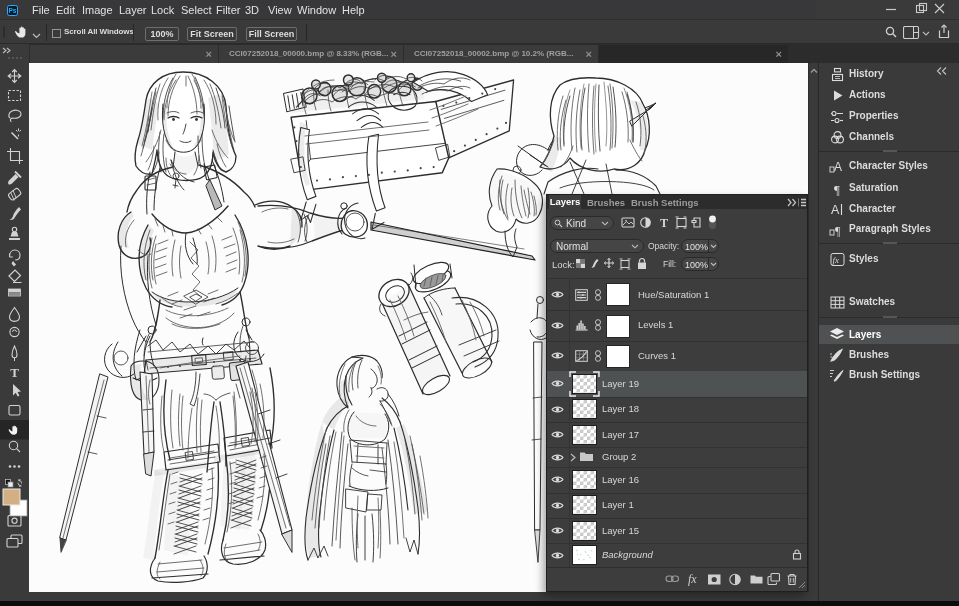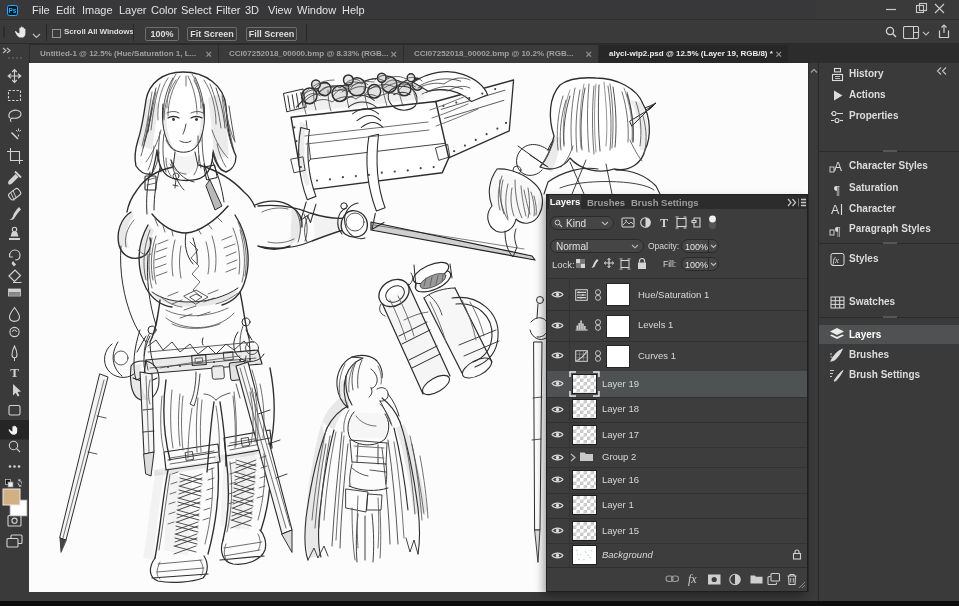--- a/index.html
+++ b/index.html
@@ -42,21 +42,21 @@
 
   <div class="abs" id="menubar">
     <svg class="abs" style="left:7px;top:4.5px" width="11" height="11" viewBox="0 0 11 11">
       <rect x="0.5" y="0.5" width="10" height="10" rx="1.8" fill="#001e2a" stroke="#31a8ff" stroke-width="1"></rect>
       <text x="5.5" y="8" font-size="6.5" font-weight="bold" fill="#31a8ff" text-anchor="middle" font-family="Liberation Sans">Ps</text>
     </svg>
     <span class="menuitem" style="left:32px">File</span>
     <span class="menuitem" style="left:56px">Edit</span>
     <span class="menuitem" style="left:82px">Image</span>
     <span class="menuitem" style="left:119px">Layer</span>
-    <span class="menuitem" style="left:151px">Color</span>
+    <span class="menuitem" style="left:151px">Lock</span>
     <span class="menuitem" style="left:181px">Select</span>
     <span class="menuitem" style="left:216px">Filter</span>
     <span class="menuitem" style="left:245px">3D</span>
     <span class="menuitem" style="left:268px">View</span>
     <span class="menuitem" style="left:297px">Window</span>
     <span class="menuitem" style="left:342px">Help</span>
 
     <svg class="abs" style="left:880px;top:0" width="79" height="19" viewBox="0 0 79 19">
       <line x1="6" y1="9.5" x2="16" y2="9.5" stroke="#c9c9c9" stroke-width="1.2"></line>
       <rect x="36.5" y="5.5" width="7" height="7" fill="none" stroke="#c9c9c9" stroke-width="1.1"></rect>
@@ -96,33 +96,31 @@
     </svg>
     <svg class="abs" style="left:937px;top:4px" width="14" height="15" viewBox="0 0 14 15">
       <path d="M2.5 6.5 L2.5 13.5 L11.5 13.5 L11.5 6.5" fill="none" stroke="#cfcfcf" stroke-width="1.2"></path>
       <line x1="7" y1="1.5" x2="7" y2="9" stroke="#cfcfcf" stroke-width="1.2"></line>
       <path d="M4.5 3.5 L7 1 L9.5 3.5" fill="none" stroke="#cfcfcf" stroke-width="1.2"></path>
     </svg>
   </div>
 
   <div class="abs" id="tabstrip">
     <div class="tab" style="left:1px;width:188px">
-      <span class="tx">Untitled-1 @ 12.5% (Hue/Saturation 1, L...</span>
         <span class="cl">×</span>
     </div>
     <div class="tab" style="left:190px;width:184px">
       <span class="tx">CCI07252018_00000.bmp @ 8.33% (RGB...</span>
         <span class="cl">×</span>
     </div>
     <div class="tab" style="left:375px;width:194px">
       <span class="tx">CCI07252018_00002.bmp @ 10.2% (RGB...</span>
         <span class="cl">×</span>
     </div>
     <div class="tab" style="left:570px;width:189px;background:#272727;color:#ececec">
-      <span class="tx">alyci-wip2.psd @ 12.5% (Layer 19, RGB/8) *</span>
         <span class="cl">×</span>
     </div>
   </div>
 
   <div class="abs" id="toolbar">
   <svg width="29" height="548" viewBox="0 0 29 548">
     <g stroke="#d2d2d2" fill="none" stroke-width="1.1">
 
       <path d="M3 4 L6 6.5 L3 9 M7 4 L10 6.5 L7 9" stroke="#bdbdbd"></path>
 
@@ -612,20 +610,30 @@
           <g stroke="#dcdcdc" fill="none" stroke-width="1.1">
             <circle cx="4" cy="3.5" r="2"></circle>
             <path d="M7 3.5 h6 M1 10.5 h3"></path>
             <circle cx="7" cy="10.5" r="2"></circle>
             <path d="M10 10.5 h3"></path>
             <path d="M1 3.5 h1"></path>
           </g>
         </svg>
       <span class="lbl">Properties</span>
     </div>
+    <div class="dockitem" style="top:64px">
+      <svg class="abs" style="left:11px;top:3px" width="15" height="15" viewBox="0 0 15 15">
+          <g fill="none" stroke="#dcdcdc" stroke-width="1.1">
+            <circle cx="7.5" cy="5" r="3.4"></circle>
+            <circle cx="5" cy="9.5" r="3.4"></circle>
+            <circle cx="10" cy="9.5" r="3.4"></circle>
+          </g>
+        </svg>
+      <span class="lbl">Channels</span>
+    </div>
     <div class="dockdiv" style="top:88px"></div>
     <div class="abs" style="left:64px;top:87px;width:14px;height:2px;background:#565656"></div>
     <div class="dockitem" style="top:93px">
       <svg class="abs" style="left:10px;top:3px" width="16" height="15" viewBox="0 0 16 15">
           <text x="5" y="12" font-size="12" fill="#dcdcdc" text-anchor="start" font-family="Liberation Sans">A</text>
           <rect x="1" y="8" width="4" height="5" fill="none" stroke="#dcdcdc" stroke-width="0.9"></rect>
         </svg>
       <span class="lbl">Character Styles</span>
     </div>
     <div class="dockitem" style="top:115px">

